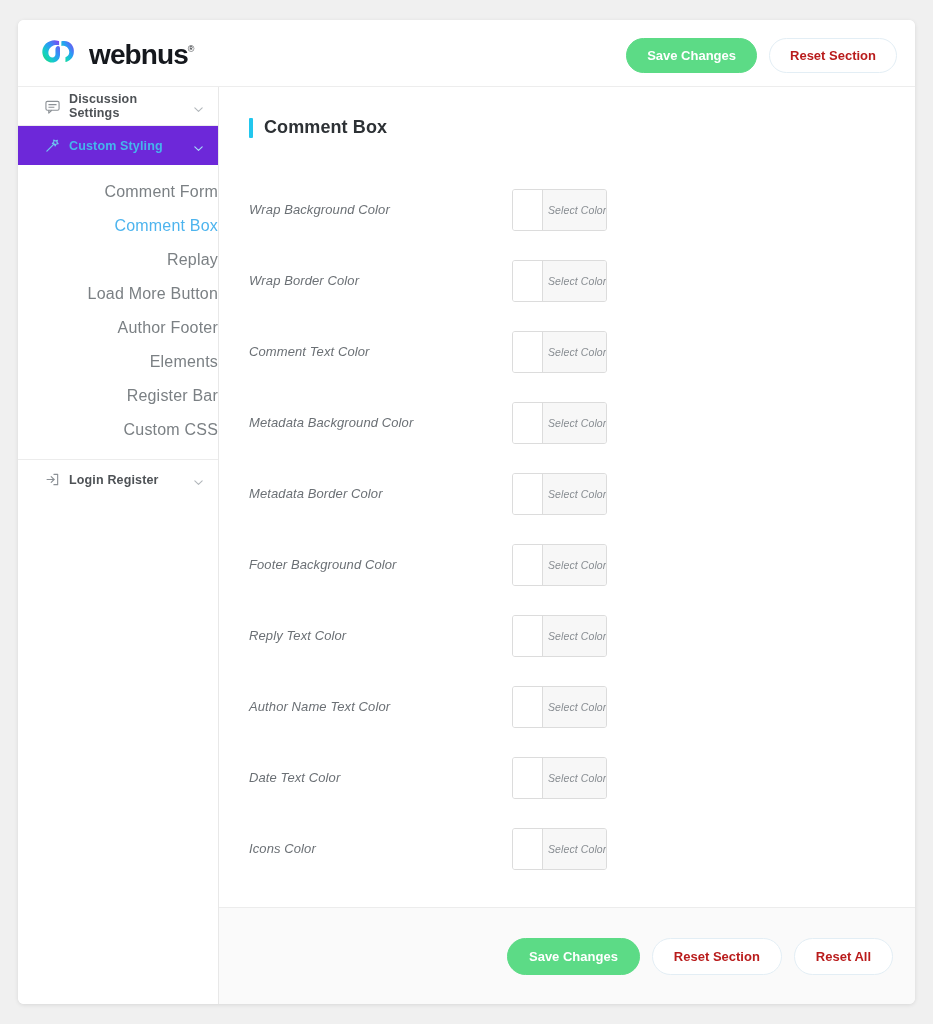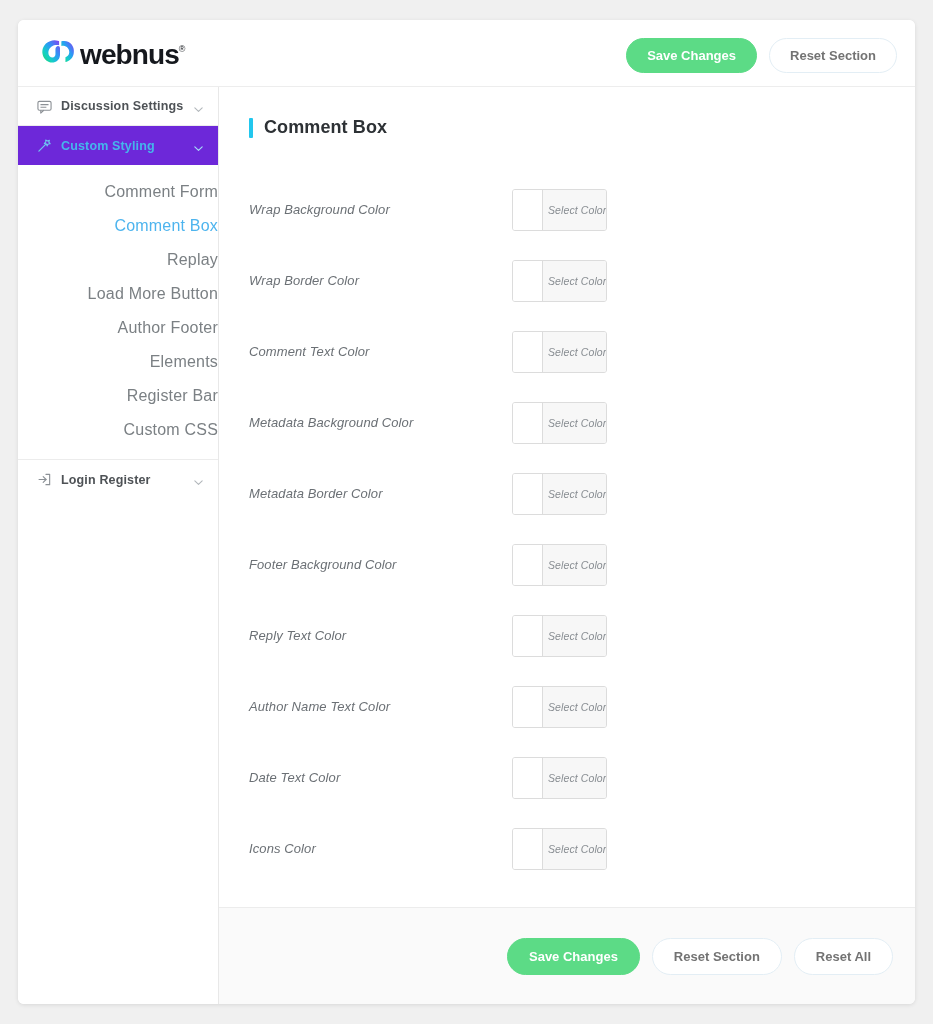--- a/index.html
+++ b/index.html
@@ -30,20 +30,21 @@
     height: 67px;
     border-bottom: 1px solid #ededed;
     background: #fff;
   }
   .brand {
     position: absolute;
     left: 22px;
     top: 16px;
     display: flex;
     align-items: center;
+    gap: 9px;
   }
   .brand-mark { width: 40px; height: 30px; display:block; }
   .brand-text {
     font-size: 28px;
     font-weight: bold;
     letter-spacing: -0.9px;
     color: #15181d;
     line-height: 30px;
     position: relative;
   }
@@ -74,21 +75,21 @@
     white-space: nowrap;
   }
   .btn-save {
     background: #5cdb86;
     border: 1px solid #5cdb86;
     color: #ffffff;
   }
   .btn-reset {
     background: #ffffff;
     border: 1px solid #e3eef5;
-    color: #737373;
+    color: #b91c1c;
   }
 
   
   .body-wrap {
     display: flex;
     height: 917px;
     align-items: stretch;
   }
 
   
@@ -96,21 +97,21 @@
     width: 201px;
     min-width: 201px;
     border-right: 1px solid #e8e8e8;
     background: #ffffff;
     position: relative;
   }
   .nav-group {
     display: flex;
     align-items: center;
     height: 39px;
-    padding: 0 14px 0 18px;
+    padding: 0 14px 0 26px;
     gap: 9px;
     cursor: pointer;
     position: relative;
   }
   .nav-group .icon { width: 16px; height: 16px; display:flex; align-items:center; justify-content:center; flex:0 0 16px;}
   .nav-group .label {
     font-size: 12.5px;
     font-weight: bold;
     color: #4e5256;
     letter-spacing: 0.15px;

